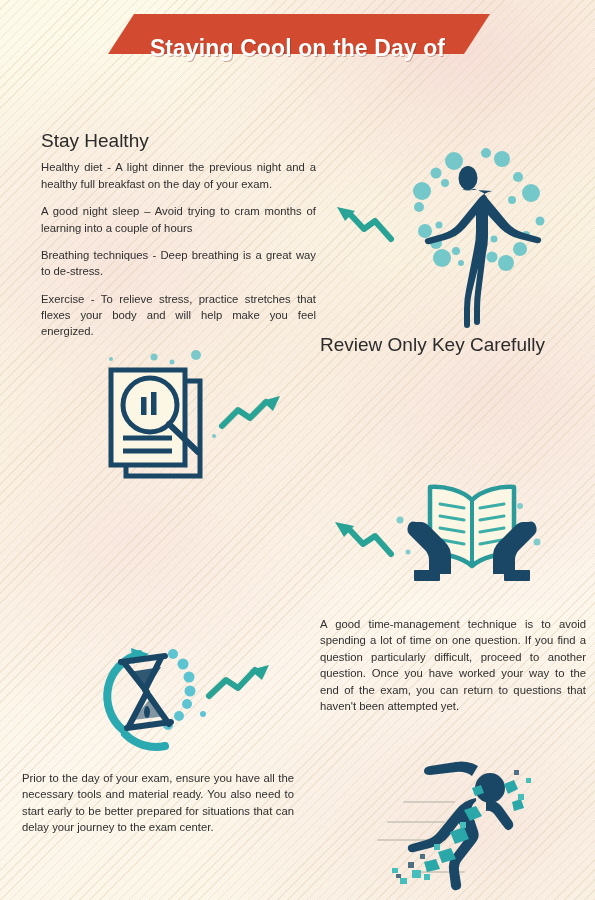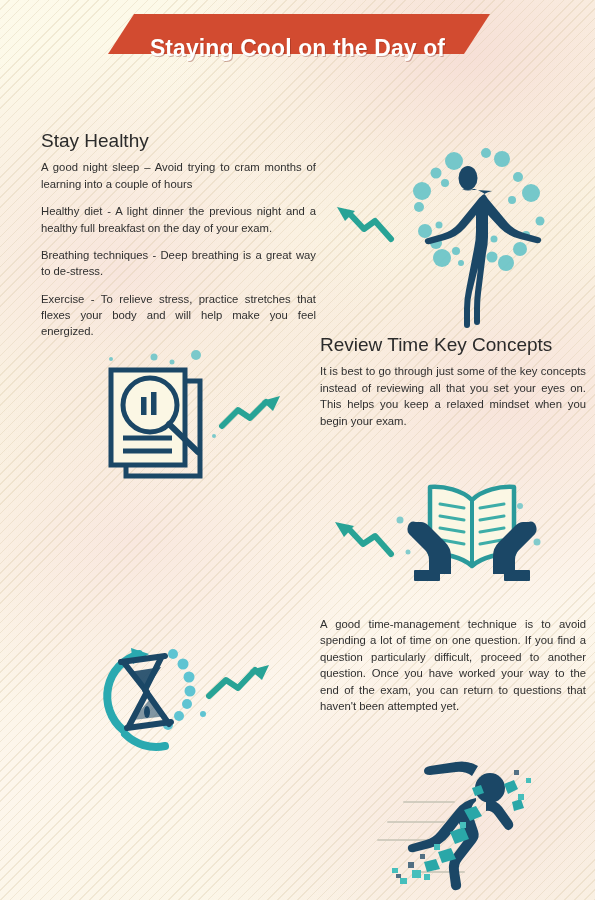--- a/index.html
+++ b/index.html
@@ -118,22 +118,22 @@
   <div class="bg-layer bg-wash-a"></div>
   <div class="bg-layer bg-stripes"></div>
 
   <div class="banner-wrap">
     <div class="banner-shape"></div>
     <div class="banner-title-1">Staying Cool on the Day of</div>
   </div>
 
   <div class="block blk-healthy">
     <h2>Stay Healthy</h2>
+    <p>Healthy diet - A light dinner the previous night and a healthy full breakfast on the day of your exam.</p>
     <p>A good night sleep – Avoid trying to cram months of learning into a couple of hours</p>
-    <p>Healthy diet - A light dinner the previous night and a healthy full breakfast on the day of your exam.</p>
     <p>Breathing techniques - Deep breathing is a great way to de-stress.</p>
     <p>Exercise - To relieve stress, practice stretches that flexes your body and will help make you feel energized.</p>
   </div>
 
   <div class="icon-box ic-body">
     <svg viewBox="0 0 170 175" width="170" height="175">
       <g fill="#6ec6c9" opacity=".95">
         <circle cx="56" cy="18" r="9"></circle>
         <circle cx="88" cy="10" r="5"></circle>
         <circle cx="38" cy="30" r="5.5"></circle>
@@ -169,22 +169,21 @@
   </div>
 
   <div class="arrow ar-1">
     <svg viewBox="0 0 62 42" width="62" height="42">
       <path d="M58,36 L42,18 L31,26 L16,10" fill="none" stroke="#28a396" stroke-width="6" stroke-linecap="round" stroke-linejoin="round"></path>
       <path d="M4,4 L22,8 L12,18 Z" fill="#28a396"></path>
     </svg>
   </div>
 
   <div class="block blk-review">
-    <h2>Review Time Key Concepts</h2>
-    <p>It is best to go through just some of the key concepts instead of reviewing all that you set your eyes on. This helps you keep a relaxed mindset when you begin your exam.</p>
+    <h2>Review Only Key Carefully</h2>
   </div>
 
   <div class="icon-box ic-doc">
     <svg viewBox="0 0 165 130" width="165" height="130">
       <g fill="#6ec6c9" opacity=".9">
         <circle cx="58" cy="5" r="3.5"></circle>
         <circle cx="15" cy="7" r="2"></circle>
         <circle cx="76" cy="10" r="2.5"></circle>
         <circle cx="100" cy="3" r="5"></circle>
         <circle cx="118" cy="84" r="2"></circle>
@@ -293,20 +292,21 @@
   </div>
 
   <div class="arrow ar-4">
     <svg viewBox="0 0 72 44" width="72" height="44">
       <path d="M4,34 L21,18 L33,26 L50,8" fill="none" stroke="#28a396" stroke-width="6" stroke-linecap="round" stroke-linejoin="round"></path>
       <path d="M64,3 L45,8 L57,18 Z" fill="#28a396"></path>
     </svg>
   </div>
 
   <div class="block blk-prepare">
+    <p>Prior to the day of your exam, ensure you have all the necessary tools and material ready. You also need to start early to be better prepared for situations that can delay your journey to the exam center.</p>
   </div>
 
   <div class="icon-box ic-runner">
     <svg viewBox="0 0 180 142" width="180" height="142">
 
       <g stroke="#c9c6b8" stroke-width="2" stroke-linecap="round" opacity=".8">
         <line x1="36" y1="54" x2="86" y2="54"></line>
         <line x1="20" y1="74" x2="76" y2="74"></line>
         <line x1="10" y1="92" x2="64" y2="92"></line>
         <line x1="46" y1="124" x2="96" y2="124"></line>

